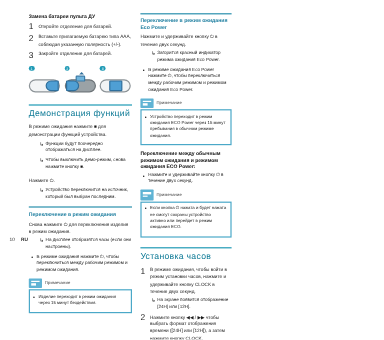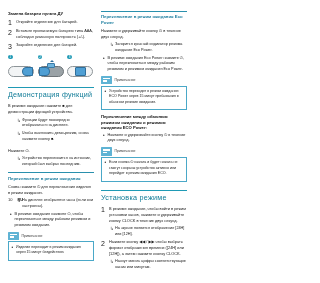--- a/index.html
+++ b/index.html
@@ -7,20 +7,21 @@
     margin: 0; padding: 0;
     width: 200px; height: 283px;
     background: #ffffff;
     font-family: "Liberation Sans", sans-serif;
     overflow: hidden;
   }
   .page {
     position: relative;
     width: 200px; height: 209px;
     background: #ffffff;
+    padding-left: 16px;
   }
   .cols {
     display: flex;
     gap: 7px;
     padding: 11px 7px 0 8px;
     height: 262px;
   }
   .col { width: 86px; position: relative; }
 
   
@@ -343,21 +344,21 @@
           <div class="note-bd">
             <div class="bul">
               <div class="bul-ic">•</div>
               <div class="bul-t">Если кнопка ⏻ нажата и будет нажата не смогут сохраны устройство активно или перейдет в режим ожидания ECO.</div>
             </div>
           </div>
         </div>
       </div>
 
       <div style="margin-top:8px;">
-        <div class="h-major">Установка режиме</div>
+        <div class="h-major">Установка часов</div>
 
         <div class="step">
           <div class="step-n">1</div>
           <div class="step-t">В режиме ожидания, чтобы войти в режим установки часов, нажмите и удерживайте кнопку CLOCK в течение двух секунд.</div>
         </div>
         <div class="sub">
           <div class="sub-ic">↳</div>
           <div class="sub-t">На экране появится отображение [24H] или [12H].</div>
         </div>
 

